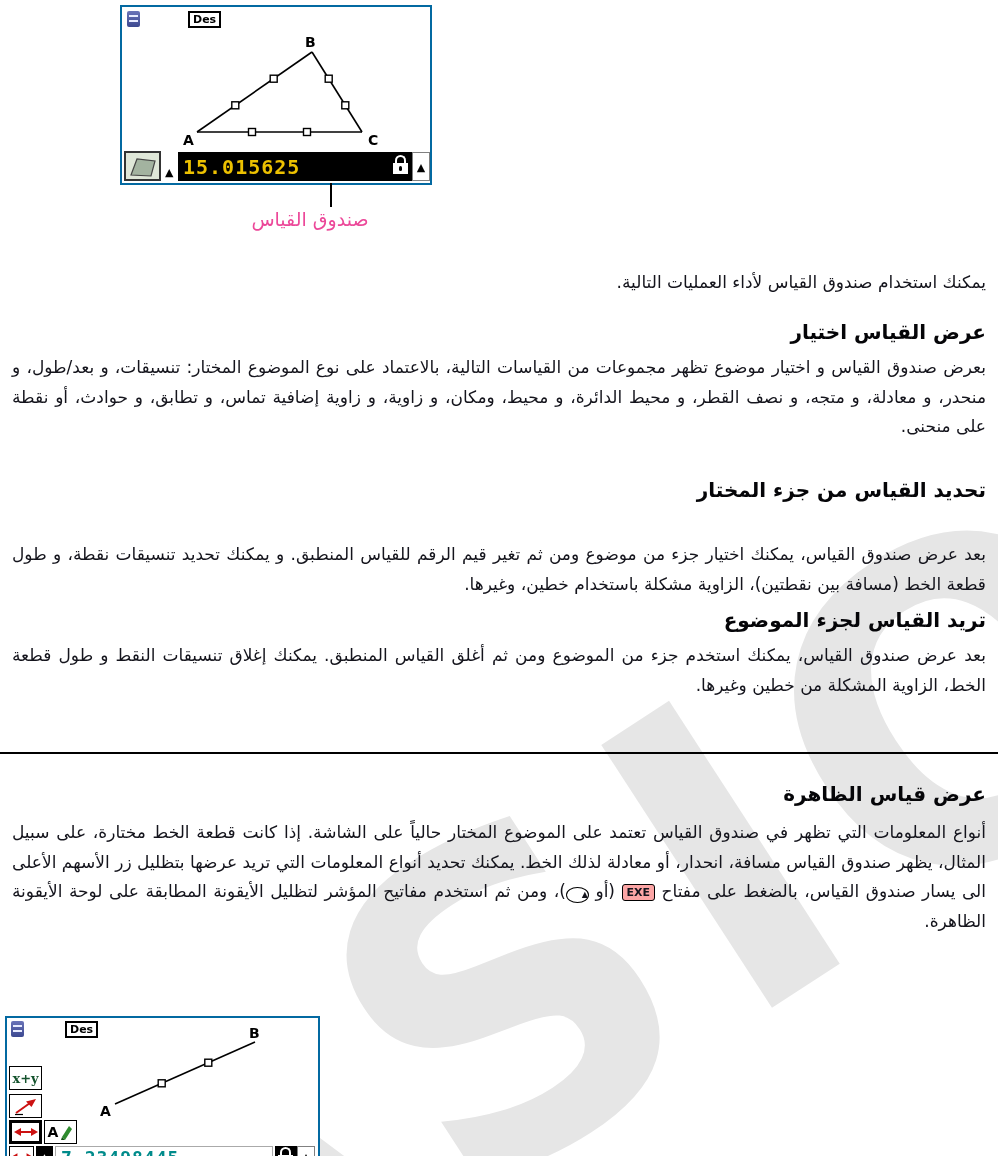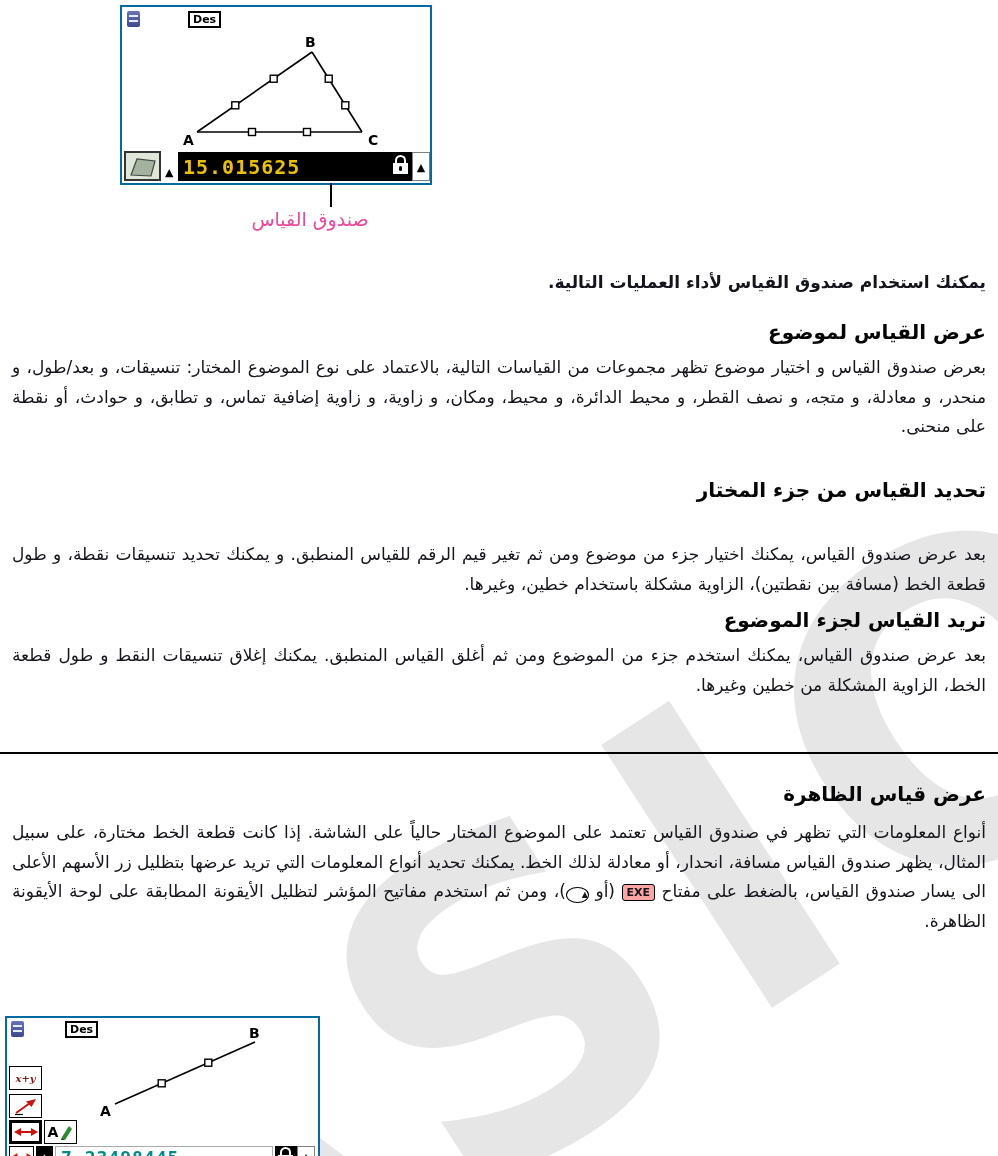--- a/index.html
+++ b/index.html
@@ -24,21 +24,21 @@
   .shackle{position:absolute;left:5px;top:3px;width:11px;height:9px;border:2px solid #fff;
     border-bottom:none;border-radius:6px 6px 0 0}
   .lock-body{position:absolute;left:3px;top:11px;width:15px;height:11px;background:#fff}
   .keyhole{position:absolute;left:9px;top:14px;width:3px;height:5px;background:#000;border-radius:2px}
   .up-btn{position:absolute;background:#fff;border:1px solid #808080;text-align:center;color:#000;font-size:11px}
   .small-tri{position:absolute;color:#000;font-size:11px;line-height:11px}
   .black-tri-box{position:absolute;background:#000;color:#fff;text-align:center;font-size:9px}
   .icon-btn{position:absolute;background:#fff;border:1.5px solid #000;display:flex;
     align-items:center;justify-content:center}
   .icon-btn.selected{border-width:3px;border-color:#000}
-  .xy-label{font-family:"DejaVu Serif",serif;font-style:italic;font-weight:bold;font-size:10px;color:#7f1d1d}
+  .xy-label{font-family:"DejaVu Serif",serif;font-weight:bold;font-size:13px;color:#14532d}
   .a-label{font-weight:bold;font-size:14px;color:#000}
   .caption-line{position:absolute;width:1.5px;background:#000;z-index:2}
   .caption{position:absolute;font-size:19px;text-align:center;direction:rtl;z-index:1;color:#ec4899}
   .arabic{direction:rtl;position:absolute;z-index:1;color:#14141c;left:12px;width:974px}
   .para{font-size:17px;line-height:29.5px;text-align:justify;text-align-last:right}
   .heading{font-size:20px;font-weight:bold;color:#050508;text-align:right}
   .divider{position:absolute;left:0;width:998px;height:2px;background:#000;z-index:1}
   .key-box{display:inline-block;direction:ltr;border:1.5px solid #000;border-radius:3px;font-size:11px;
     font-weight:bold;line-height:13px;padding:1px 4px;vertical-align:1px;background:#fca5a5}
   .key-oval{display:inline-block;direction:ltr;border:1.5px solid #000;border-radius:50%;width:23px;
@@ -83,23 +83,23 @@
     <span class="shackle"></span>
     <span class="lock-body"></span>
     <span class="keyhole"></span>
   </div>
   <div class="up-btn" style="left:290px;top:145px;width:18px;height:29px;line-height:29px;">▲</div>
 </div>
 
 <div class="caption-line" style="left:330px;top:183px;height:24px;"></div>
 <div class="caption" style="left:225px;top:208px;width:170px;">صندوق القياس</div>
 
-<div class="arabic para" style="top:268px;text-align:right;text-align-last:right;font-weight:bold;">يمكنك استخدام صندوق القياس لأداء العمليات التالية.</div>
+<div class="arabic para" style="top:268px;text-align:right;text-align-last:right;">يمكنك استخدام صندوق القياس لأداء العمليات التالية.</div>
 
-<div class="arabic heading" style="top:320px;">عرض القياس لموضوع</div>
+<div class="arabic heading" style="top:320px;">عرض القياس اختيار</div>
 <div class="arabic para" style="top:353px;">بعرض صندوق القياس و اختيار موضوع تظهر مجموعات من القياسات التالية، بالاعتماد على نوع الموضوع المختار: تنسيقات، و بعد/طول، و منحدر، و معادلة، و متجه، و نصف القطر، و محيط الدائرة، و محيط، ومكان، و زاوية، و زاوية إضافية تماس، و تطابق، و حوادث، أو نقطة على منحنى.</div>
 
 <div class="arabic heading" style="top:478px;">تحديد القياس من جزء المختار</div>
 <div class="arabic para" style="top:540px;">بعد عرض صندوق القياس، يمكنك اختيار جزء من موضوع ومن ثم تغير قيم الرقم للقياس المنطبق. و يمكنك تحديد تنسيقات نقطة، و طول قطعة الخط (مسافة بين نقطتين)، الزاوية مشكلة باستخدام خطين، وغيرها.</div>
 
 <div class="arabic heading" style="top:608px;">تريد القياس لجزء الموضوع</div>
 <div class="arabic para" style="top:641px;">بعد عرض صندوق القياس، يمكنك استخدم جزء من الموضوع ومن ثم أغلق القياس المنطبق. يمكنك إغلاق تنسيقات النقط و طول قطعة الخط، الزاوية المشكلة من خطين وغيرها.</div>
 
 <div class="divider" style="top:752px;"></div>
 

